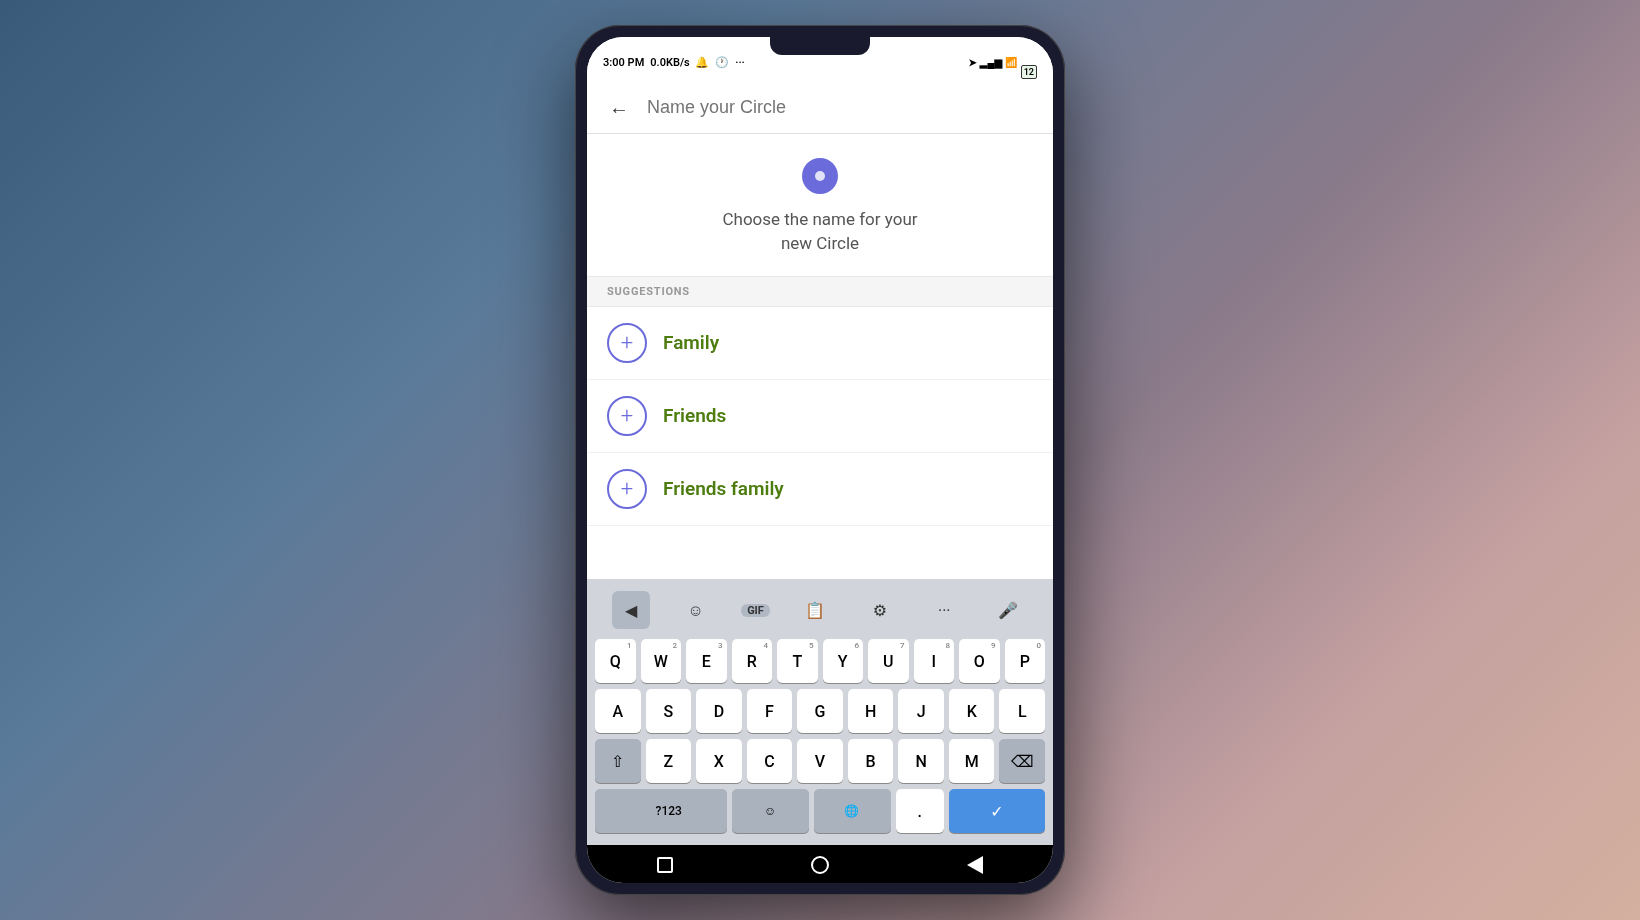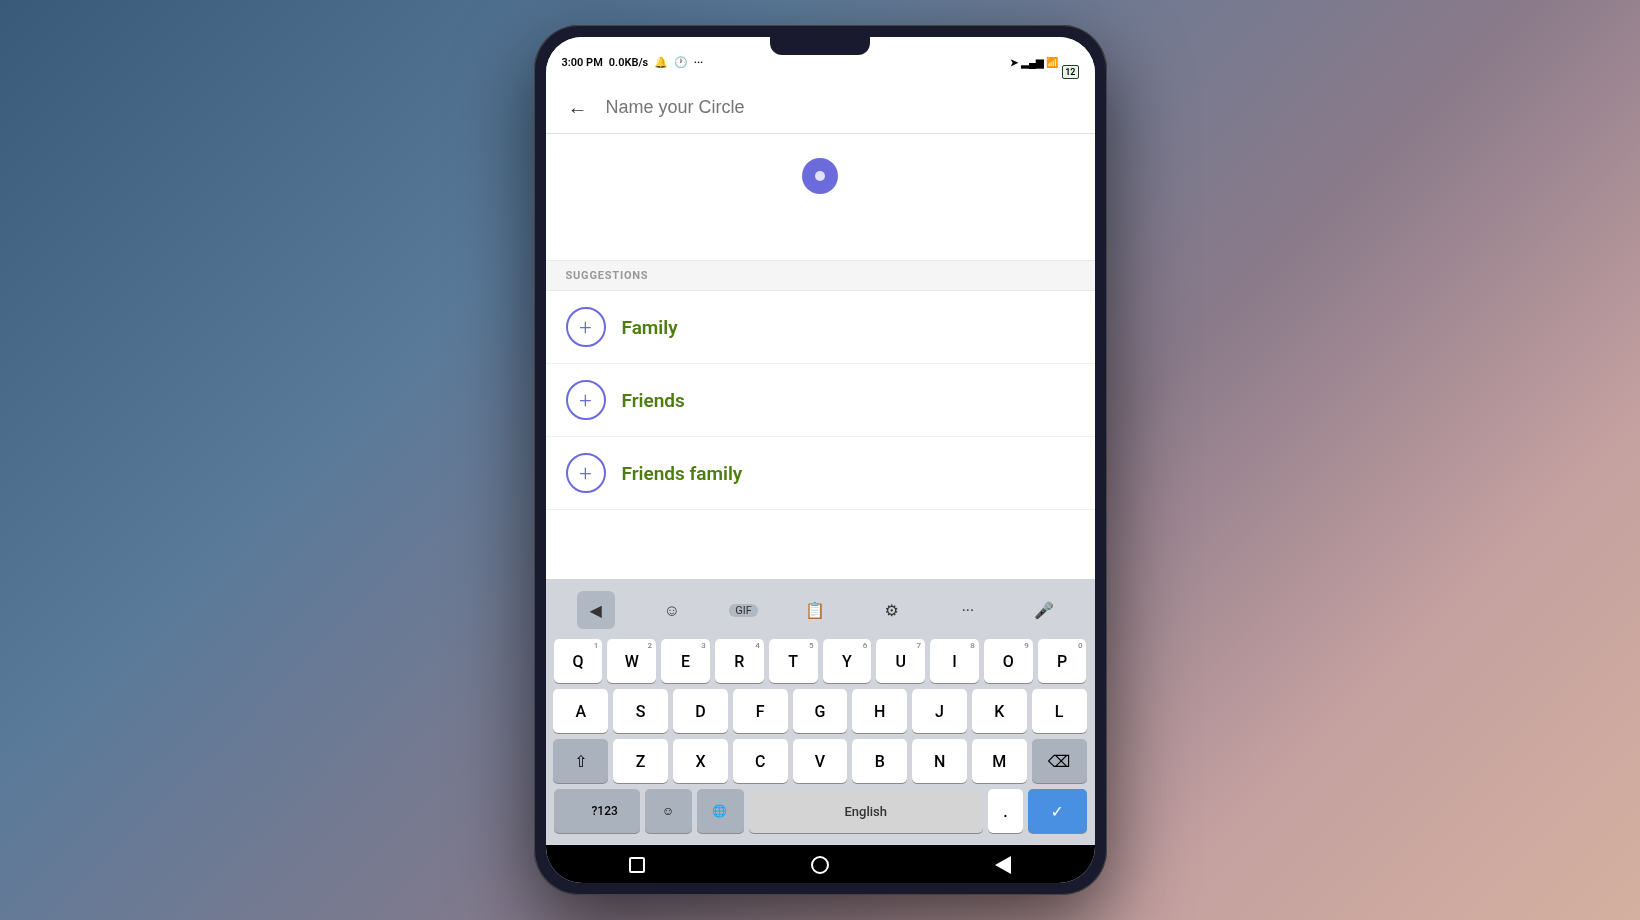--- a/index.html
+++ b/index.html
@@ -18,21 +18,21 @@
     .bg-overlay {
       position: absolute;
       inset: 0;
       background: linear-gradient(135deg, #3a5a7a 0%, #5a7a9a 30%, #8a7a8a 60%, #c4a0a0 80%, #d4b0a0 100%);
       z-index: 0;
     }
 
     .phone-container {
       position: relative;
       z-index: 1;
-      width: 573px;
+      width: 490px;
       height: 870px;
       background: #1a1a2e;
       border-radius: 45px;
       padding: 12px;
       box-shadow: 0 30px 80px rgba(0,0,0,0.6), inset 0 0 0 1px #444;
     }
 
     .phone-screen {
       width: 100%;
       height: 100%;
@@ -156,21 +156,20 @@
     .choose-title {
       font-size: 17px;
       color: #555;
       text-align: center;
       line-height: 1.4;
     }
 
     
     .suggestions-section {
       padding: 0;
-      margin-top: 32px;
     }
 
     .suggestions-header {
       padding: 8px 20px;
       font-size: 11px;
       font-weight: 700;
       color: #999;
       letter-spacing: 0.8px;
       background: #f5f5f5;
       border-top: 1px solid #e8e8e8;
@@ -234,21 +233,21 @@
 
     .kb-tool-btn.back-kb {
       background: #b0b8c4;
       border-radius: 6px;
     }
 
     .gif-btn {
       background: #b0b8c4;
       border-radius: 6px;
       font-size: 11px;
-      font-weight: 400;
+      font-weight: 700;
       color: #333;
       padding: 0 6px;
       cursor: pointer;
     }
 
     .keyboard-rows {
       padding: 4px 4px 2px;
     }
 
     .key-row {
@@ -395,20 +394,24 @@
       <div class="back-button">
         <span class="back-arrow">←</span>
       </div>
       <input class="search-input-field" type="text" placeholder="Name your Circle" style="">
     </div>
 
     <div class="main-content">
 
       <div class="circle-icon-section">
         <div class="circle-icon"></div>
+        <div class="choose-title">
+          <span>Choose the name for your</span><br>
+          <span>new Circle</span>
+        </div>
       </div>
 
       <div class="suggestions-section">
         <div class="suggestions-header">SUGGESTIONS</div>
 
         <div class="suggestion-item">
           <div class="plus-button">+</div>
           <span class="suggestion-label">Family</span>
         </div>
 
@@ -484,21 +487,20 @@
           <div class="key">B</div>
           <div class="key">N</div>
           <div class="key">M</div>
           <div class="key dark-key">⌫</div>
         </div>
 
         <div class="key-row">
           <div class="key dark-key num-key" style="flex:1.2; font-size:12px;padding-left:16px;">?123</div>
           <div class="key dark-key emoji-key" style="flex:0.8;">☺</div>
           <div class="key dark-key lang-key" style="flex:0.8;">🌐</div>
-          <div class="key space-key">English</div>
           <div class="key period-key" style="flex:0.5;">.</div>
           <div class="key enter-key" style="flex:1;">✓</div>
         </div>
       </div>
     </div>
 
     <div class="bottom-nav">
       <div class="nav-btn">
         <div class="square-icon"></div>
       </div>

